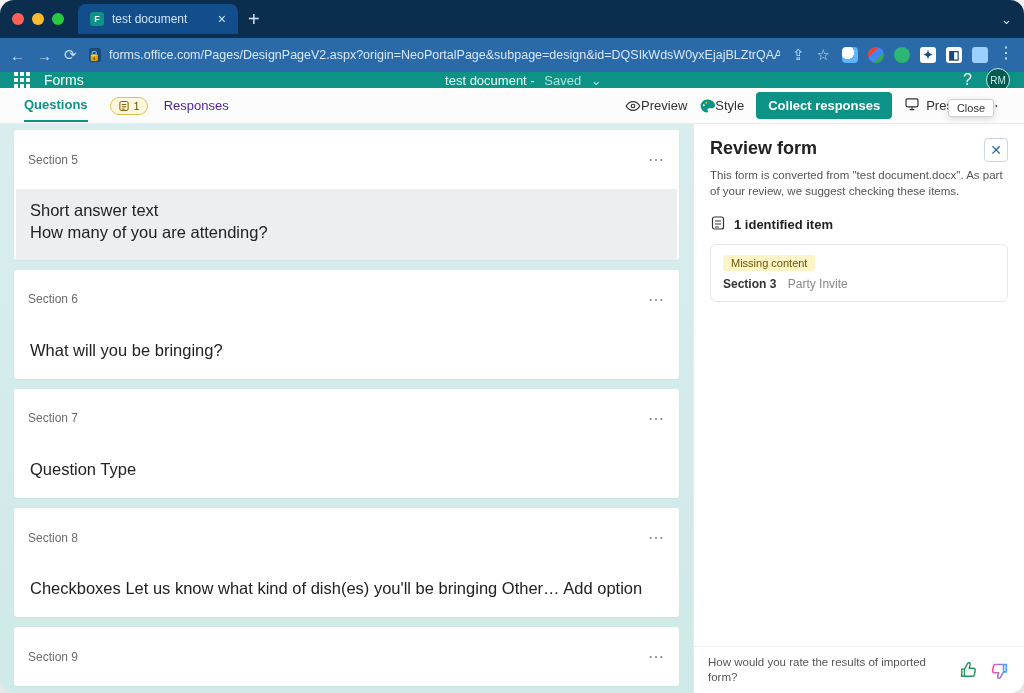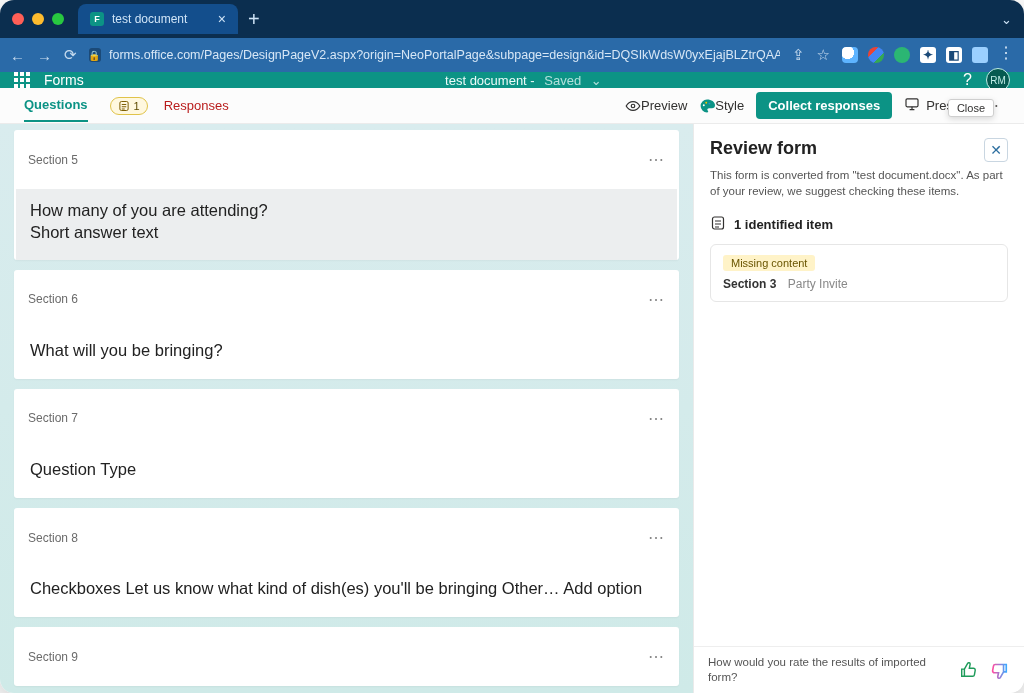--- a/index.html
+++ b/index.html
@@ -40,21 +40,21 @@
   .waffle span { background: #fff; }
   .forms-header .title-text { font-weight: 500; }
   .forms-header .doc { flex: 1; text-align: center; font-size: 13px; color: #eafaf8; }
   .forms-header .doc .saved { opacity: .75; margin-left: 6px; }
   .forms-header .help { font-size: 16px; margin-right: 14px; cursor: pointer; }
   .avatar { width: 24px; height: 24px; border-radius: 50%; background: #065a51; border: 1px solid #bfece6; color: #bfece6; font-size: 10px; display: flex; align-items: center; justify-content: center; cursor: pointer; }
 
   
   .cmdbar { height: 36px; background: #fcfcfc; border-bottom: 1px solid #ebebeb; display: flex; align-items: center; padding: 0 24px; gap: 16px; font-size: 13px; color: #323130; }
   .cmdbar .tab-q { color: #0c9385; font-weight: 600; border-bottom: 2px solid #0c9385; padding: 8px 0; cursor: pointer; }
-  .cmdbar .tab-r { color: #b91c1c; padding: 8px 0; cursor: pointer; }
+  .cmdbar .tab-r { color: #4c1d95; padding: 8px 0; cursor: pointer; }
   .badge { display: inline-flex; align-items: center; gap: 4px; border: 1px solid #e0c34a; background: #fff8df; color: #5d4a00; font-size: 11px; padding: 2px 7px; border-radius: 14px; margin-left: 6px; }
   .badge svg { width: 12px; height: 12px; }
   .cmdbar .right { margin-left: auto; display: flex; align-items: center; gap: 12px; }
   .cmdbar .rbtn { display: flex; align-items: center; cursor: pointer; }
   .cmdbar .rbtn .icn { width: 16px; height: 16px; display: flex; align-items: center; justify-content: center; }
   .collect { background: #0c9385; color: #fff; padding: 6px 12px; border-radius: 4px; font-weight: 600; cursor: pointer; }
   .present { display: flex; align-items: center; gap: 6px; cursor: pointer; }
   .more-h { font-size: 16px; cursor: pointer; letter-spacing: 1px; color: #605e5c; }
   .close-tip { position: absolute; right: 30px; top: 11px; background: #fff; border: 1px solid #cfcfcf; border-radius: 3px; font-size: 11px; padding: 2px 8px; color: #323130; box-shadow: 0 2px 6px rgba(0,0,0,.15); }
 
@@ -209,22 +209,22 @@
   <div class="body">
 
     <div class="canvas">
 
       <div class="section highlight">
         <div class="sec-head">
           <span>Section 5</span>
           <span class="sec-more">⋯</span>
         </div>
         <div class="sec-body">
+          <div class="line">Short answer text</div>
           <div class="line">How many of you are attending?</div>
-          <div class="line">Short answer text</div>
         </div>
       </div>
 
       <div class="section">
         <div class="sec-head">
           <span>Section 6</span>
           <span class="sec-more">⋯</span>
         </div>
         <div class="sec-body">
           <div class="line">What will you be bringing?</div>

